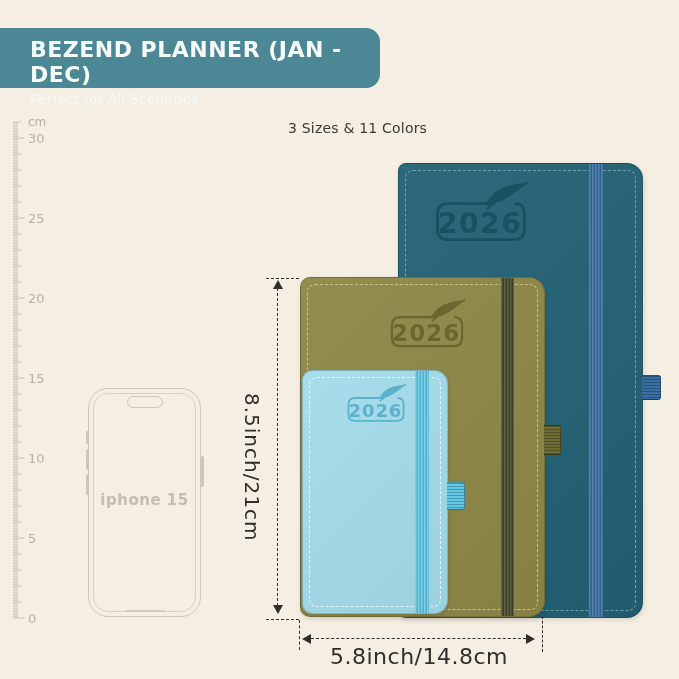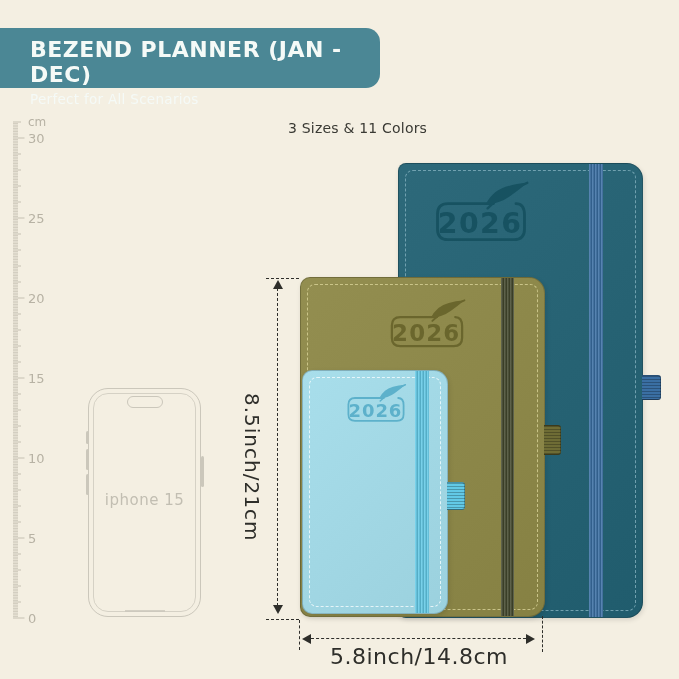--- a/index.html
+++ b/index.html
@@ -13,21 +13,21 @@
   .banner-subtitle{font-size:13.5px;margin-top:4px;letter-spacing:.3px;}
 
   
   .headline{position:absolute;left:288px;top:107px;color:var(--text,#3a3a34);font-size:14px;line-height:26px;letter-spacing:.2px;margin-top:8px;}
 
   
   #ruler-svg{position:absolute;left:8px;top:110px;}
 
   
   .phone{position:absolute;left:88px;top:388px;width:111px;height:227px;border:1.5px solid var(--phone,#cbc7bb);
-         border-radius:20px;}
+         border-radius:20px;font-weight:bold;}
   .phone-inner{position:absolute;inset:4px;border:1px solid var(--phone,#cbc7bb);border-radius:15px;opacity:.75;}
   .phone-island{position:absolute;top:7px;left:50%;transform:translateX(-50%);width:34px;height:10px;
                 border:1px solid var(--phone,#cbc7bb);border-radius:6px;}
   .phone-btn{position:absolute;background:var(--phone,#cbc7bb);width:3px;border-radius:2px;}
   .btn-mute{left:-3.5px;top:42px;height:13px;}
   .btn-vol1{left:-3.5px;top:60px;height:21px;}
   .btn-vol2{left:-3.5px;top:85px;height:21px;}
   .btn-power{right:-3.5px;top:67px;height:31px;}
   .phone-label{position:absolute;top:102px;width:100%;text-align:center;color:#c2beb2;font-size:15px;letter-spacing:.5px;}
   .phone-port{position:absolute;bottom:4px;left:50%;transform:translateX(-50%);width:40px;height:2px;background:var(--phone,#cbc7bb);opacity:.8;}

